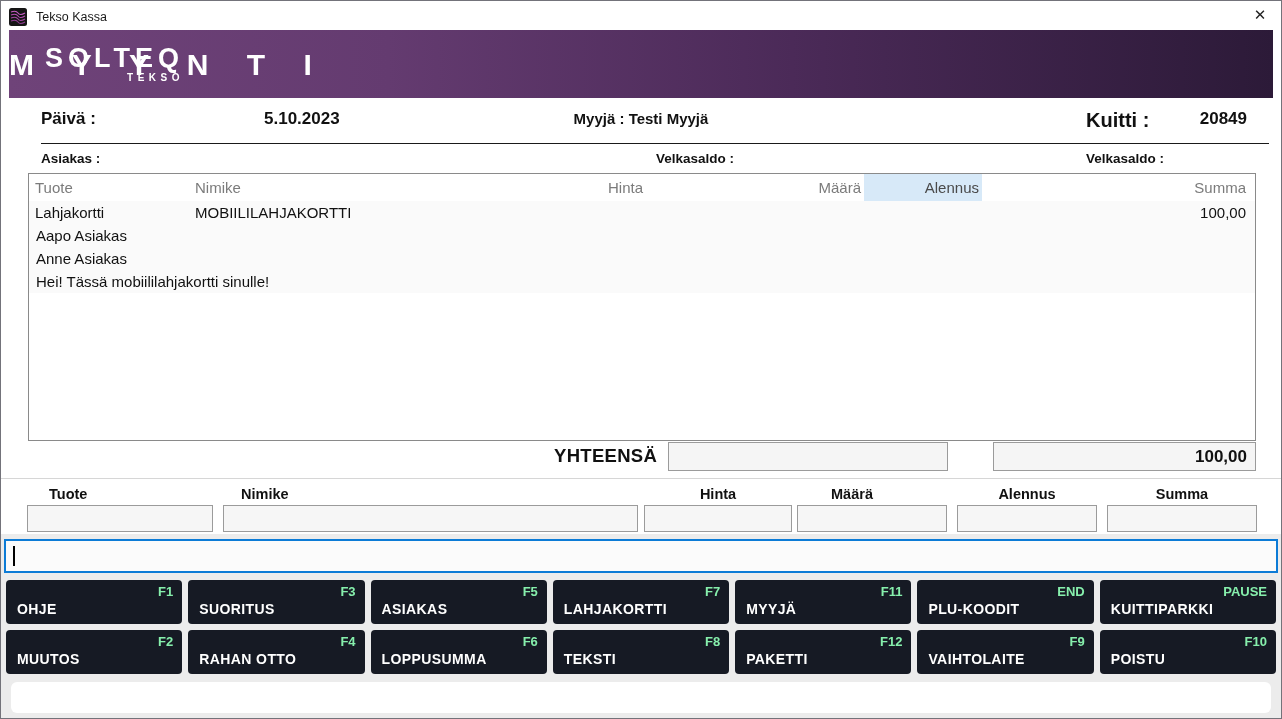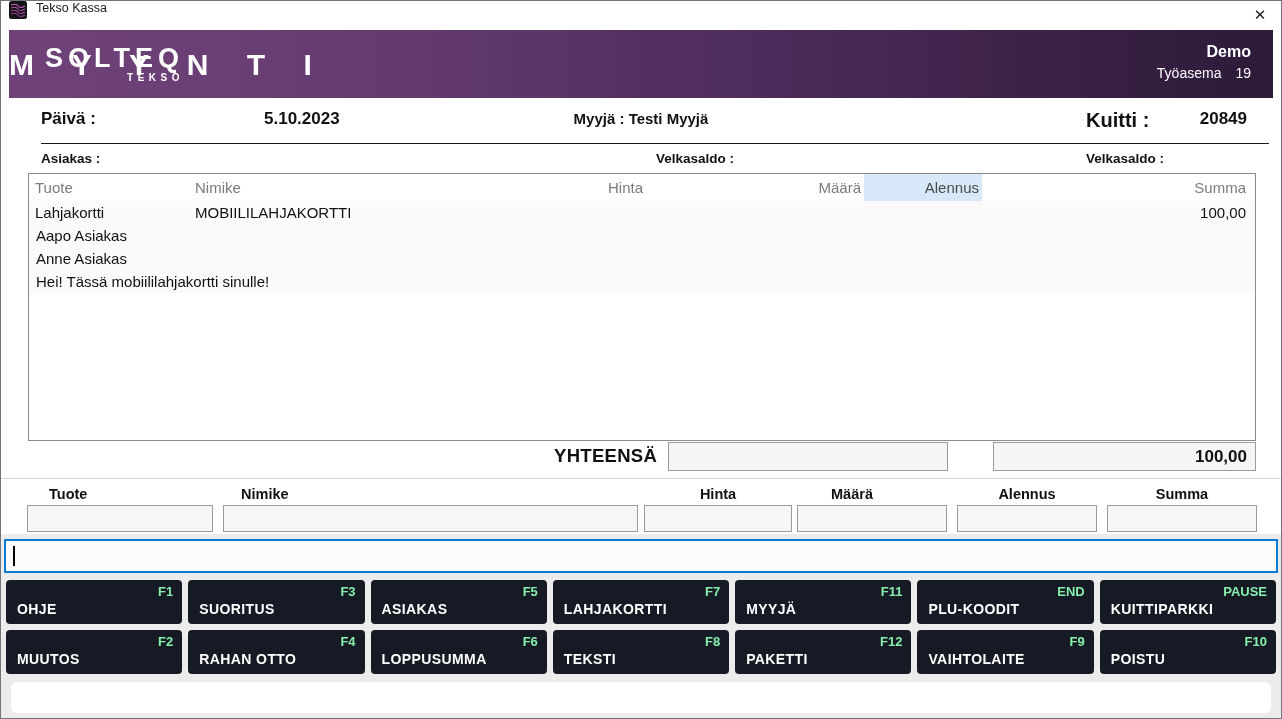--- a/index.html
+++ b/index.html
@@ -3,21 +3,21 @@
 <meta charset="utf-8">
 <style>
   * { margin:0; padding:0; box-sizing:border-box; }
   html,body { background:#d0d0d0; }
   .window {
     position:relative; width:1282px; height:719px;
     background:#ffffff; border:1px solid #73737a; overflow:hidden;
     font-family:"Liberation Sans", sans-serif; color:#111;
   }
   
-  .titlebar { position:absolute; top:0; left:0; right:0; height:31px; background:#fff; display:flex; align-items:flex-start; }
+  .titlebar { position:absolute; top:0; left:0; right:0; height:31px; background:#fff; display:flex; align-items:center; }
   .app-icon { width:18px; height:18px; margin:0 9px 0 8px; flex:0 0 auto; }
   .tb-title { font-size:12.5px; color:#1a1a1a; }
   .tb-close { position:absolute; right:8px; top:2px; width:26px; height:24px; display:flex; align-items:center; justify-content:center; font-size:15px; color:#222; cursor:pointer; }
   
   .header { position:absolute; top:29px; left:8px; right:8px; height:68px;
     background:linear-gradient(90deg,#6f4379 0%,#643b70 30%,#4b2a58 62%,#2c1a38 100%); color:#fff; }
   .logo-wrap { position:absolute; left:36px; top:14px; text-align:right; }
   .logo-main { font-size:27px; font-weight:bold; letter-spacing:5px; line-height:28px; }
   .logo-sub { font-size:10px; font-weight:bold; letter-spacing:4.5px; margin-top:0px; }
   .hdr-title { position:absolute; left:0; right:0; top:18px; text-align:left; font-size:30px; font-weight:bold; letter-spacing:15px; }
@@ -88,26 +88,20 @@
     <span class="tb-title">Tekso Kassa</span>
     <span class="tb-close">✕</span>
   </div>
 
   <div class="header">
     <div class="logo-wrap">
       <div class="logo-main">SOLTEQ</div>
       <div class="logo-sub">TEKSO</div>
     </div>
     <div class="hdr-title">M Y Y N T I</div>
-    <div class="hdr-right">
-      <div class="hdr-env">Demo</div>
-      <div class="hdr-ws">
-        <span>Työasema</span><span class="ws-val">19</span>
-      </div>
-    </div>
   </div>
 
   <div class="info-date-label">Päivä :</div>
   <div class="info-date">5.10.2023</div>
   <div class="info-seller">Myyjä : Testi Myyjä</div>
   <div class="info-receipt-label">Kuitti :</div>
   <div class="info-receipt">20849</div>
   <div class="divider1"></div>
 
   <div class="row2-customer">Asiakas :</div>

